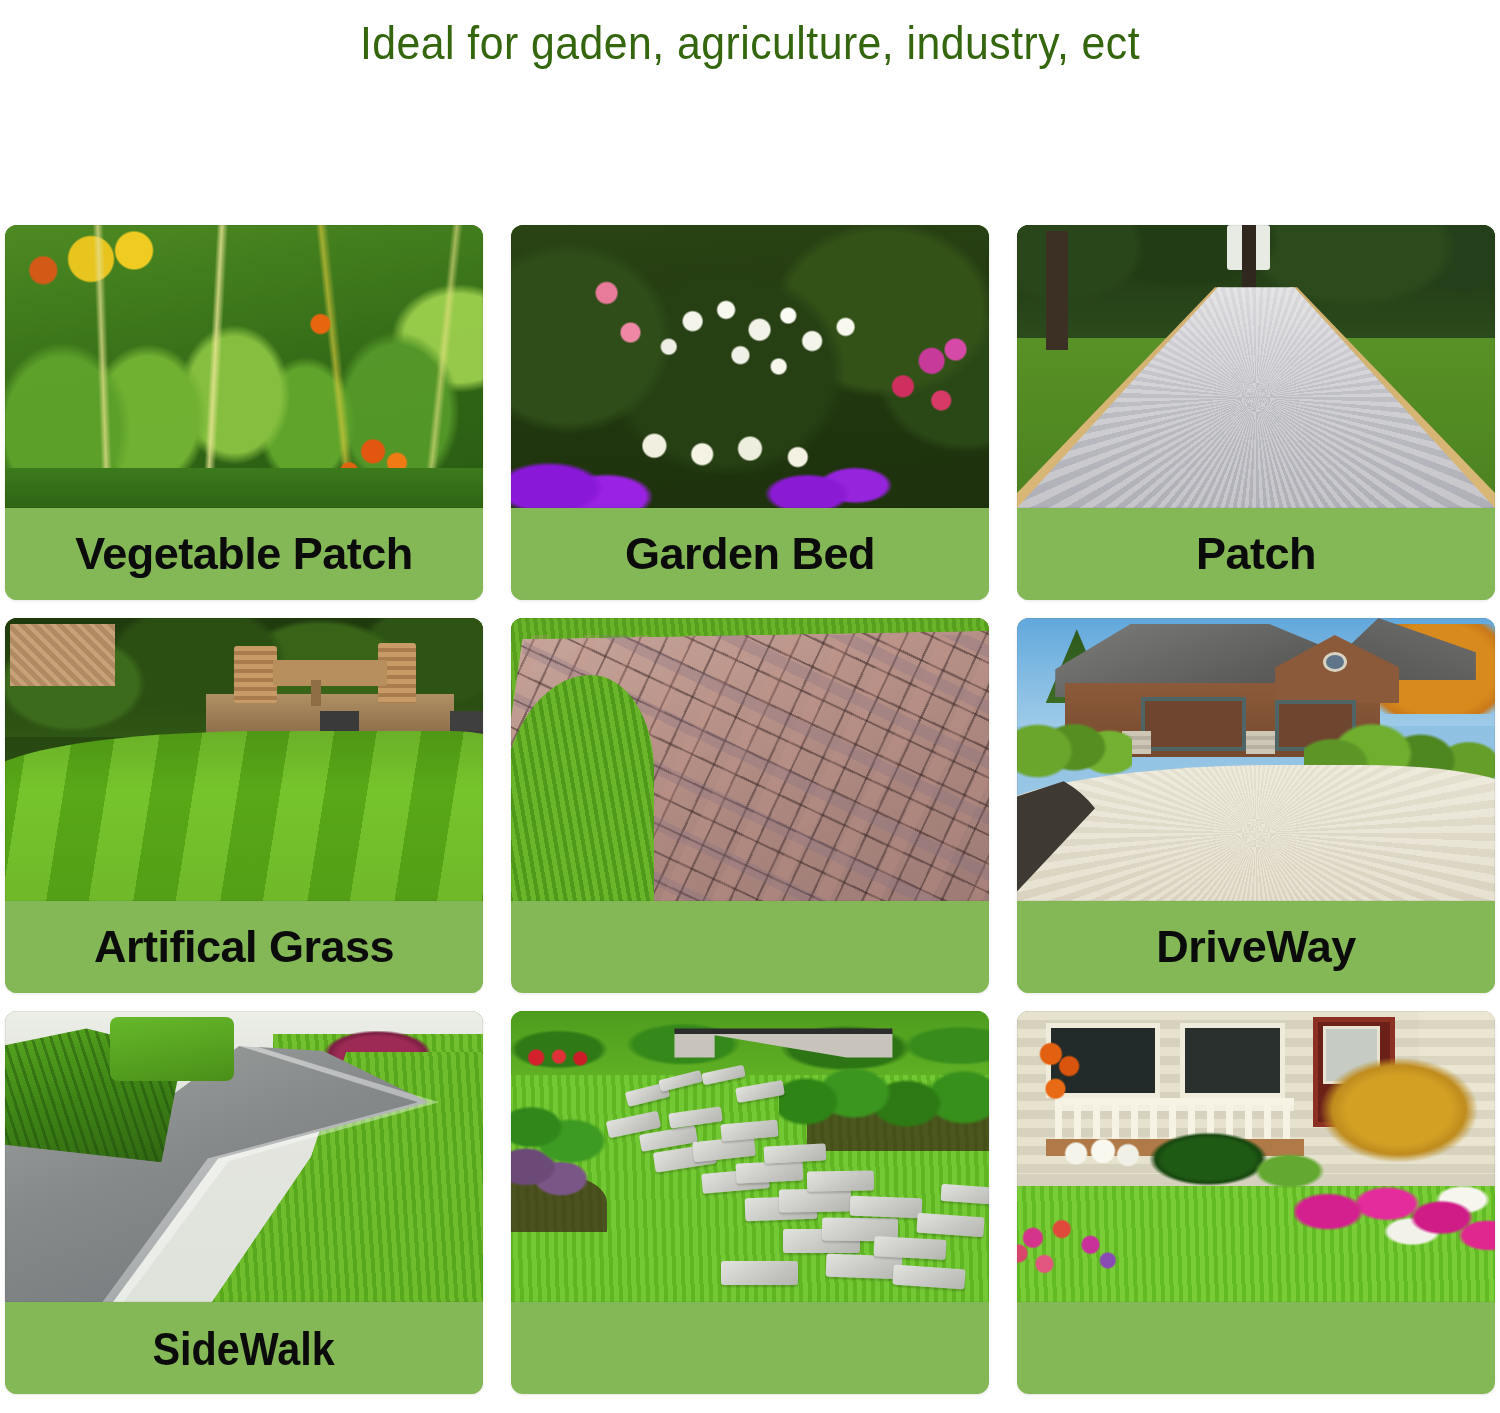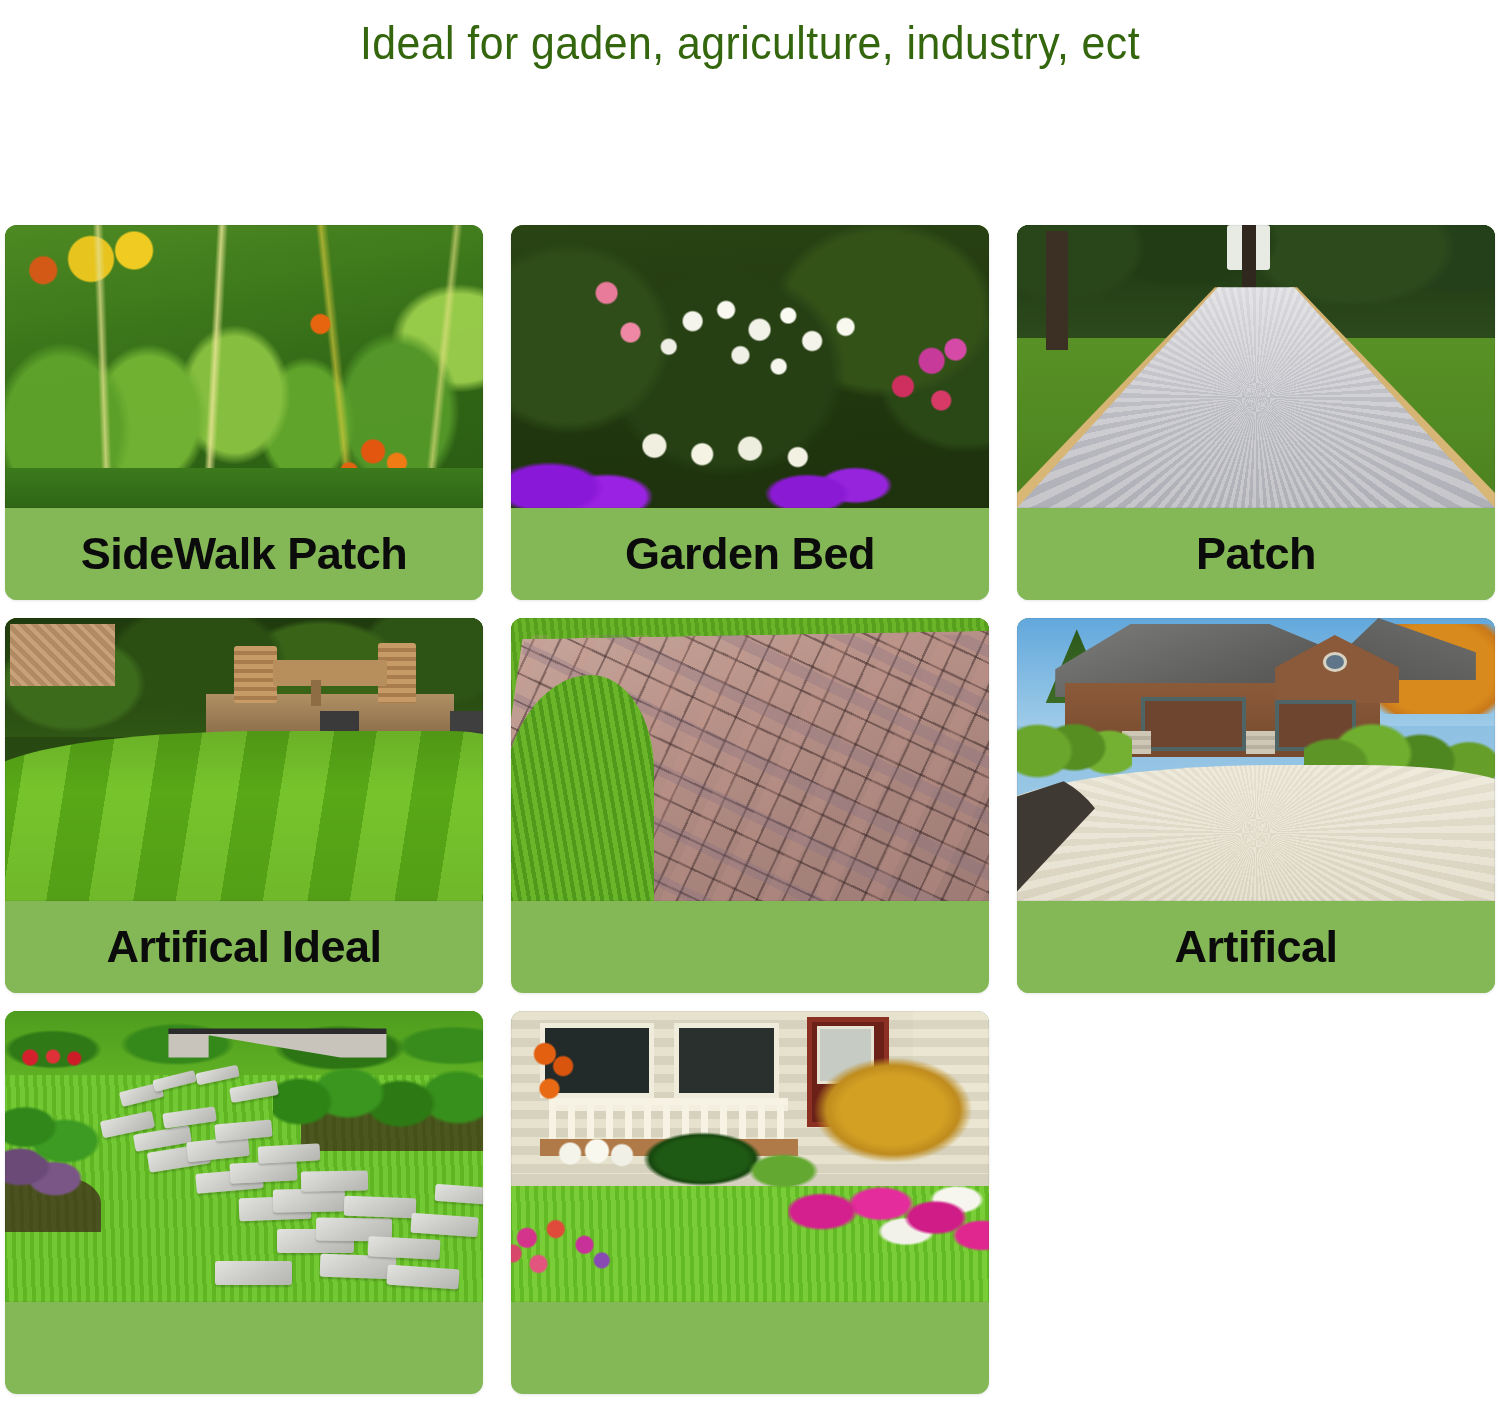--- a/index.html
+++ b/index.html
@@ -561,21 +561,21 @@
       <div class="photo">
         <div class="scene veg">
           <div class="lyr leafA"></div>
           <div class="lyr stalks"></div>
           <div class="lyr marigold"></div>
           <div class="lyr ground"></div>
         </div>
         <div class="photo-veil"></div>
       </div>
       <div class="label-band">
-        <span class="label-text">SideWalk Patch</span>
+        <span class="label-text">Vegetable Patch</span>
       </div>
     </div>
 
     <div class="card">
       <div class="photo">
         <div class="scene flower">
           <div class="lyr bushes"></div>
           <div class="lyr white"></div>
           <div class="lyr purple"></div>
         </div>
@@ -617,21 +617,21 @@
           <div class="lyr tableleg"></div>
           <div class="lyr pebbles"></div>
           <div class="lyr potA"></div>
           <div class="lyr potB"></div>
           <div class="lyr lawn"></div>
           <div class="lyr lawnshade"></div>
         </div>
         <div class="photo-veil"></div>
       </div>
       <div class="label-band">
-        <span class="label-text">Artifical Ideal</span>
+        <span class="label-text">Artifical Grass</span>
       </div>
     </div>
 
     <div class="card">
       <div class="photo">
         <div class="scene stones">
           <div class="lyr grassTop"></div>
           <div class="lyr pave"></div>
           <div class="lyr paveTint"></div>
           <div class="lyr grassLeft"></div>
@@ -656,24 +656,42 @@
           <div class="lyr stoneA"></div>
           <div class="lyr stoneB"></div>
           <div class="lyr shrubsL"></div>
           <div class="lyr shrubsR"></div>
           <div class="lyr pave"></div>
           <div class="lyr curb"></div>
         </div>
         <div class="photo-veil"></div>
       </div>
       <div class="label-band">
-        <span class="label-text">Artifical</span>
-      </div>
-    </div>
-
+        <span class="label-text">DriveWay</span>
+      </div>
+    </div>
+
+    <div class="card row3">
+      <div class="photo">
+        <div class="scene sidewalk">
+          <div class="lyr bg"></div>
+          <div class="lyr lawnTopR"></div>
+          <div class="lyr redbush"></div>
+          <div class="lyr lawn"></div>
+          <div class="lyr path"></div>
+          <div class="lyr pathEdge"></div>
+          <div class="lyr hedge"></div>
+          <div class="lyr hedge2"></div>
+        </div>
+        <div class="photo-veil"></div>
+      </div>
+      <div class="label-band">
+        <span class="label-text">SideWalk</span>
+      </div>
+    </div>
 
     <div class="card row3">
       <div class="photo">
         <div class="scene gpath">
           <div class="lyr lawn"></div>
           <div class="lyr bedTop"></div>
           <div class="lyr planters"></div>
           <div class="lyr redflw"></div>
           <div class="lyr soilR"></div>
           <div class="lyr bedRight"></div>

